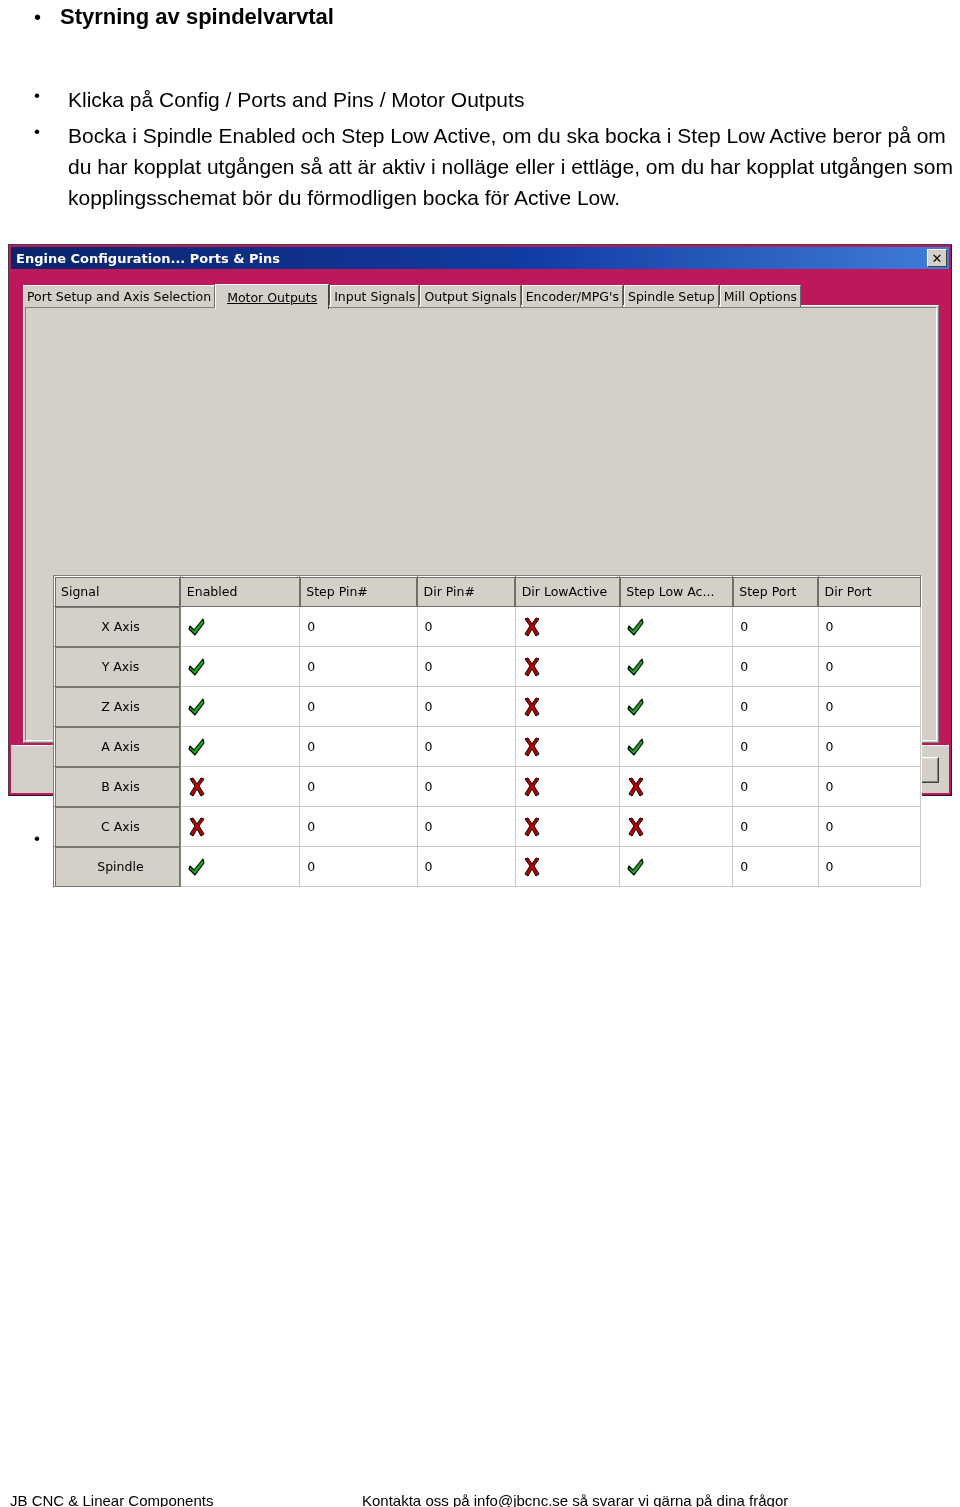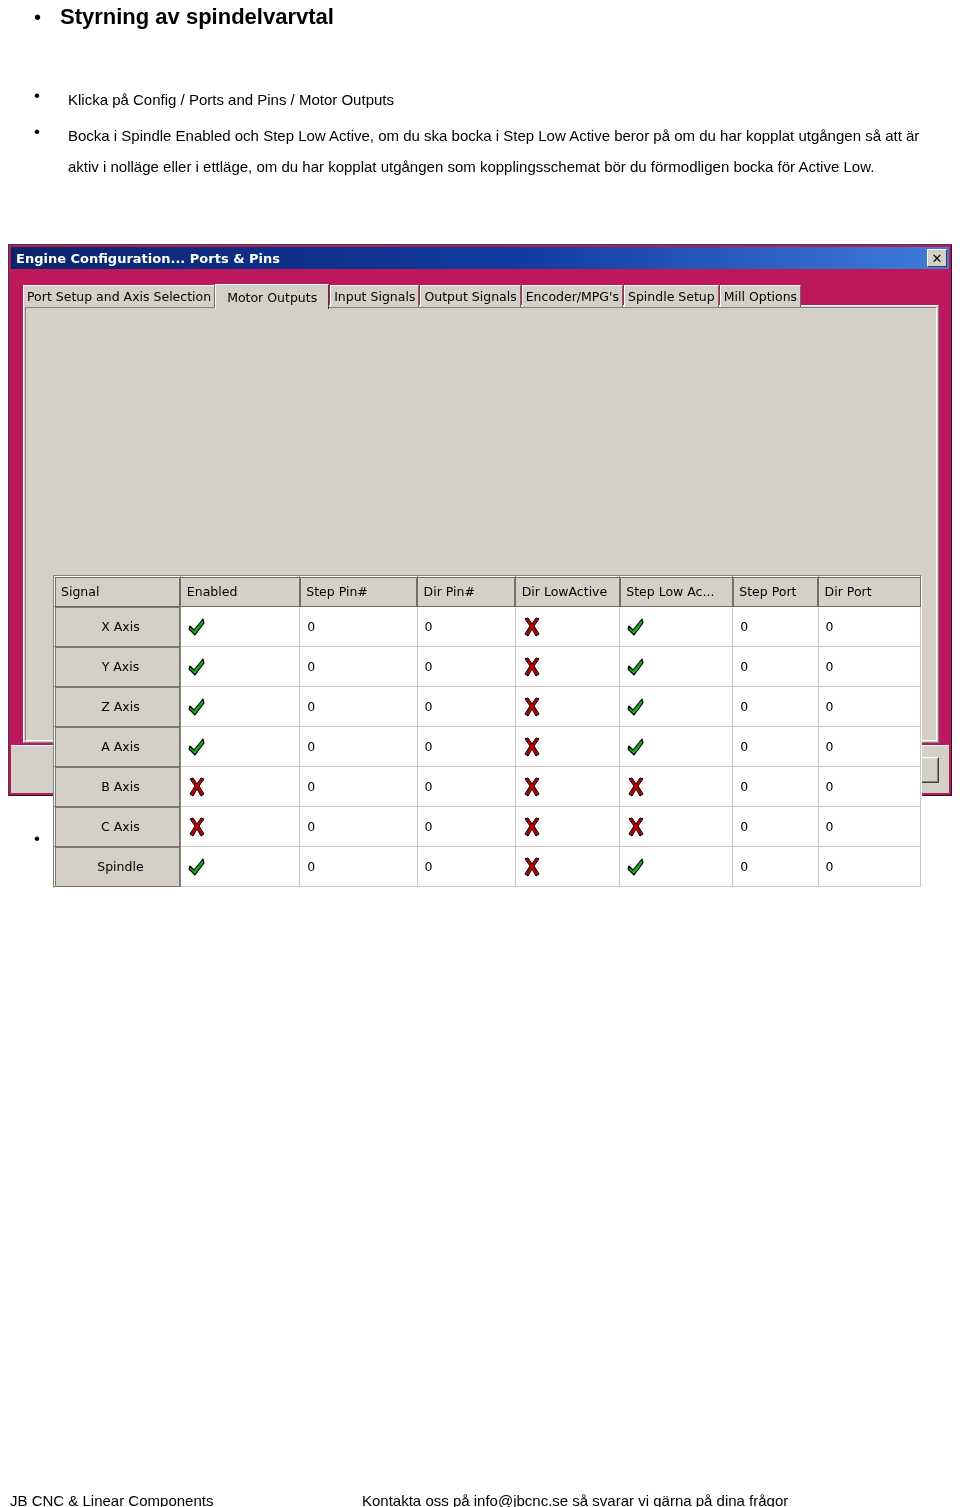--- a/index.html
+++ b/index.html
@@ -52,21 +52,21 @@
 
   .b-item {
     position: absolute;
     display: flex; align-items: flex-start;
   }
   .b-item .dot {
     width: 34px; flex: 0 0 34px;
     font-size: 17px; line-height: 24px; color: #000;
   }
   .b-item .txt {
-    font-size: 15px; line-height: 31px; color: #000;
+    font-size: 21px; line-height: 31px; color: #000;
   }
   #bullet1 { left: 34px; top: 84px; width: 780px; }
   #bullet2 { left: 34px; top: 120px; width: 920px; }
   #bullet3 { left: 34px; top: 827px; width: 600px; }
 
   
   .dialog {
     position: absolute;
     left: 8px; top: 244px;
     width: 944px; height: 552px;
@@ -128,20 +128,21 @@
   .tab.active {
     height: 25px;
     background: #d4d0c8;
     border: 1px solid #ffffff;
     border-right-color: #404040;
     border-bottom: none;
     margin: 0 1px -2px -1px;
     padding: 0 11px;
     z-index: 5;
     position: relative;
+    text-decoration: underline;
   }
 
   
   .tabpanel {
     position: absolute;
     left: 14px; top: 60px;
     width: 916px; height: 438px;
     background: #d4d0c8;
     border: 1px solid #ffffff;
     border-right-color: #808080;

